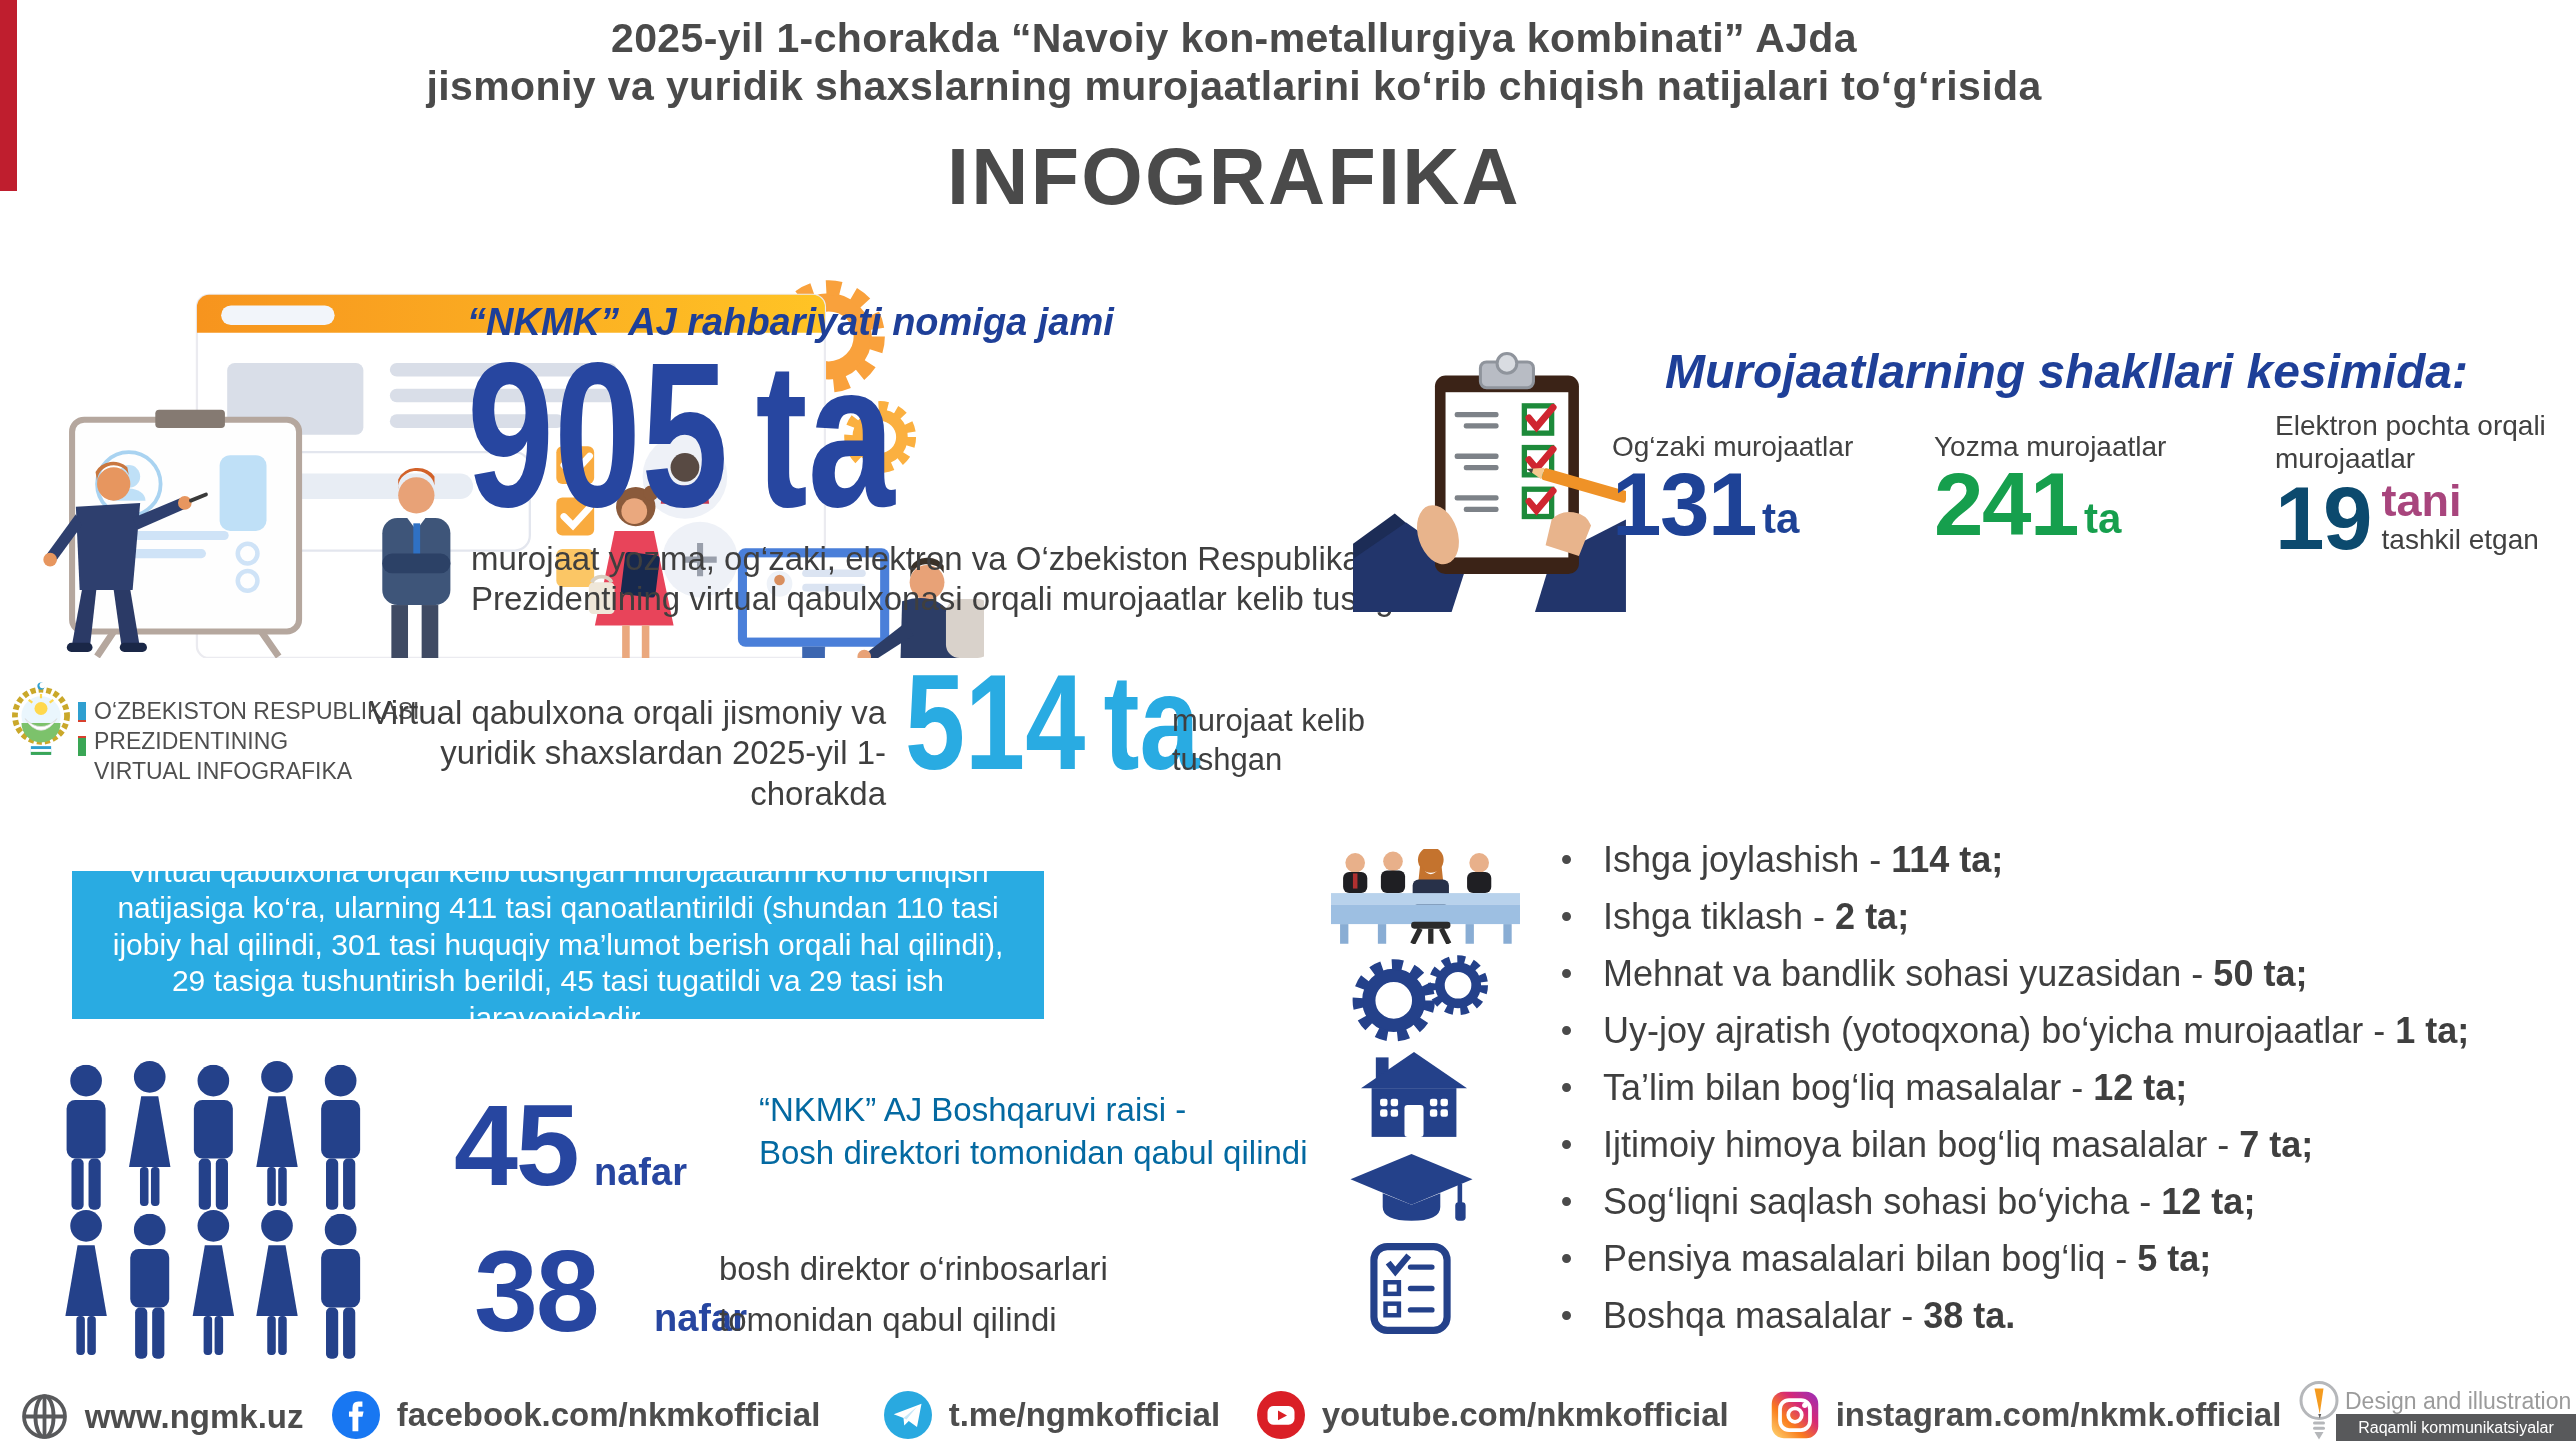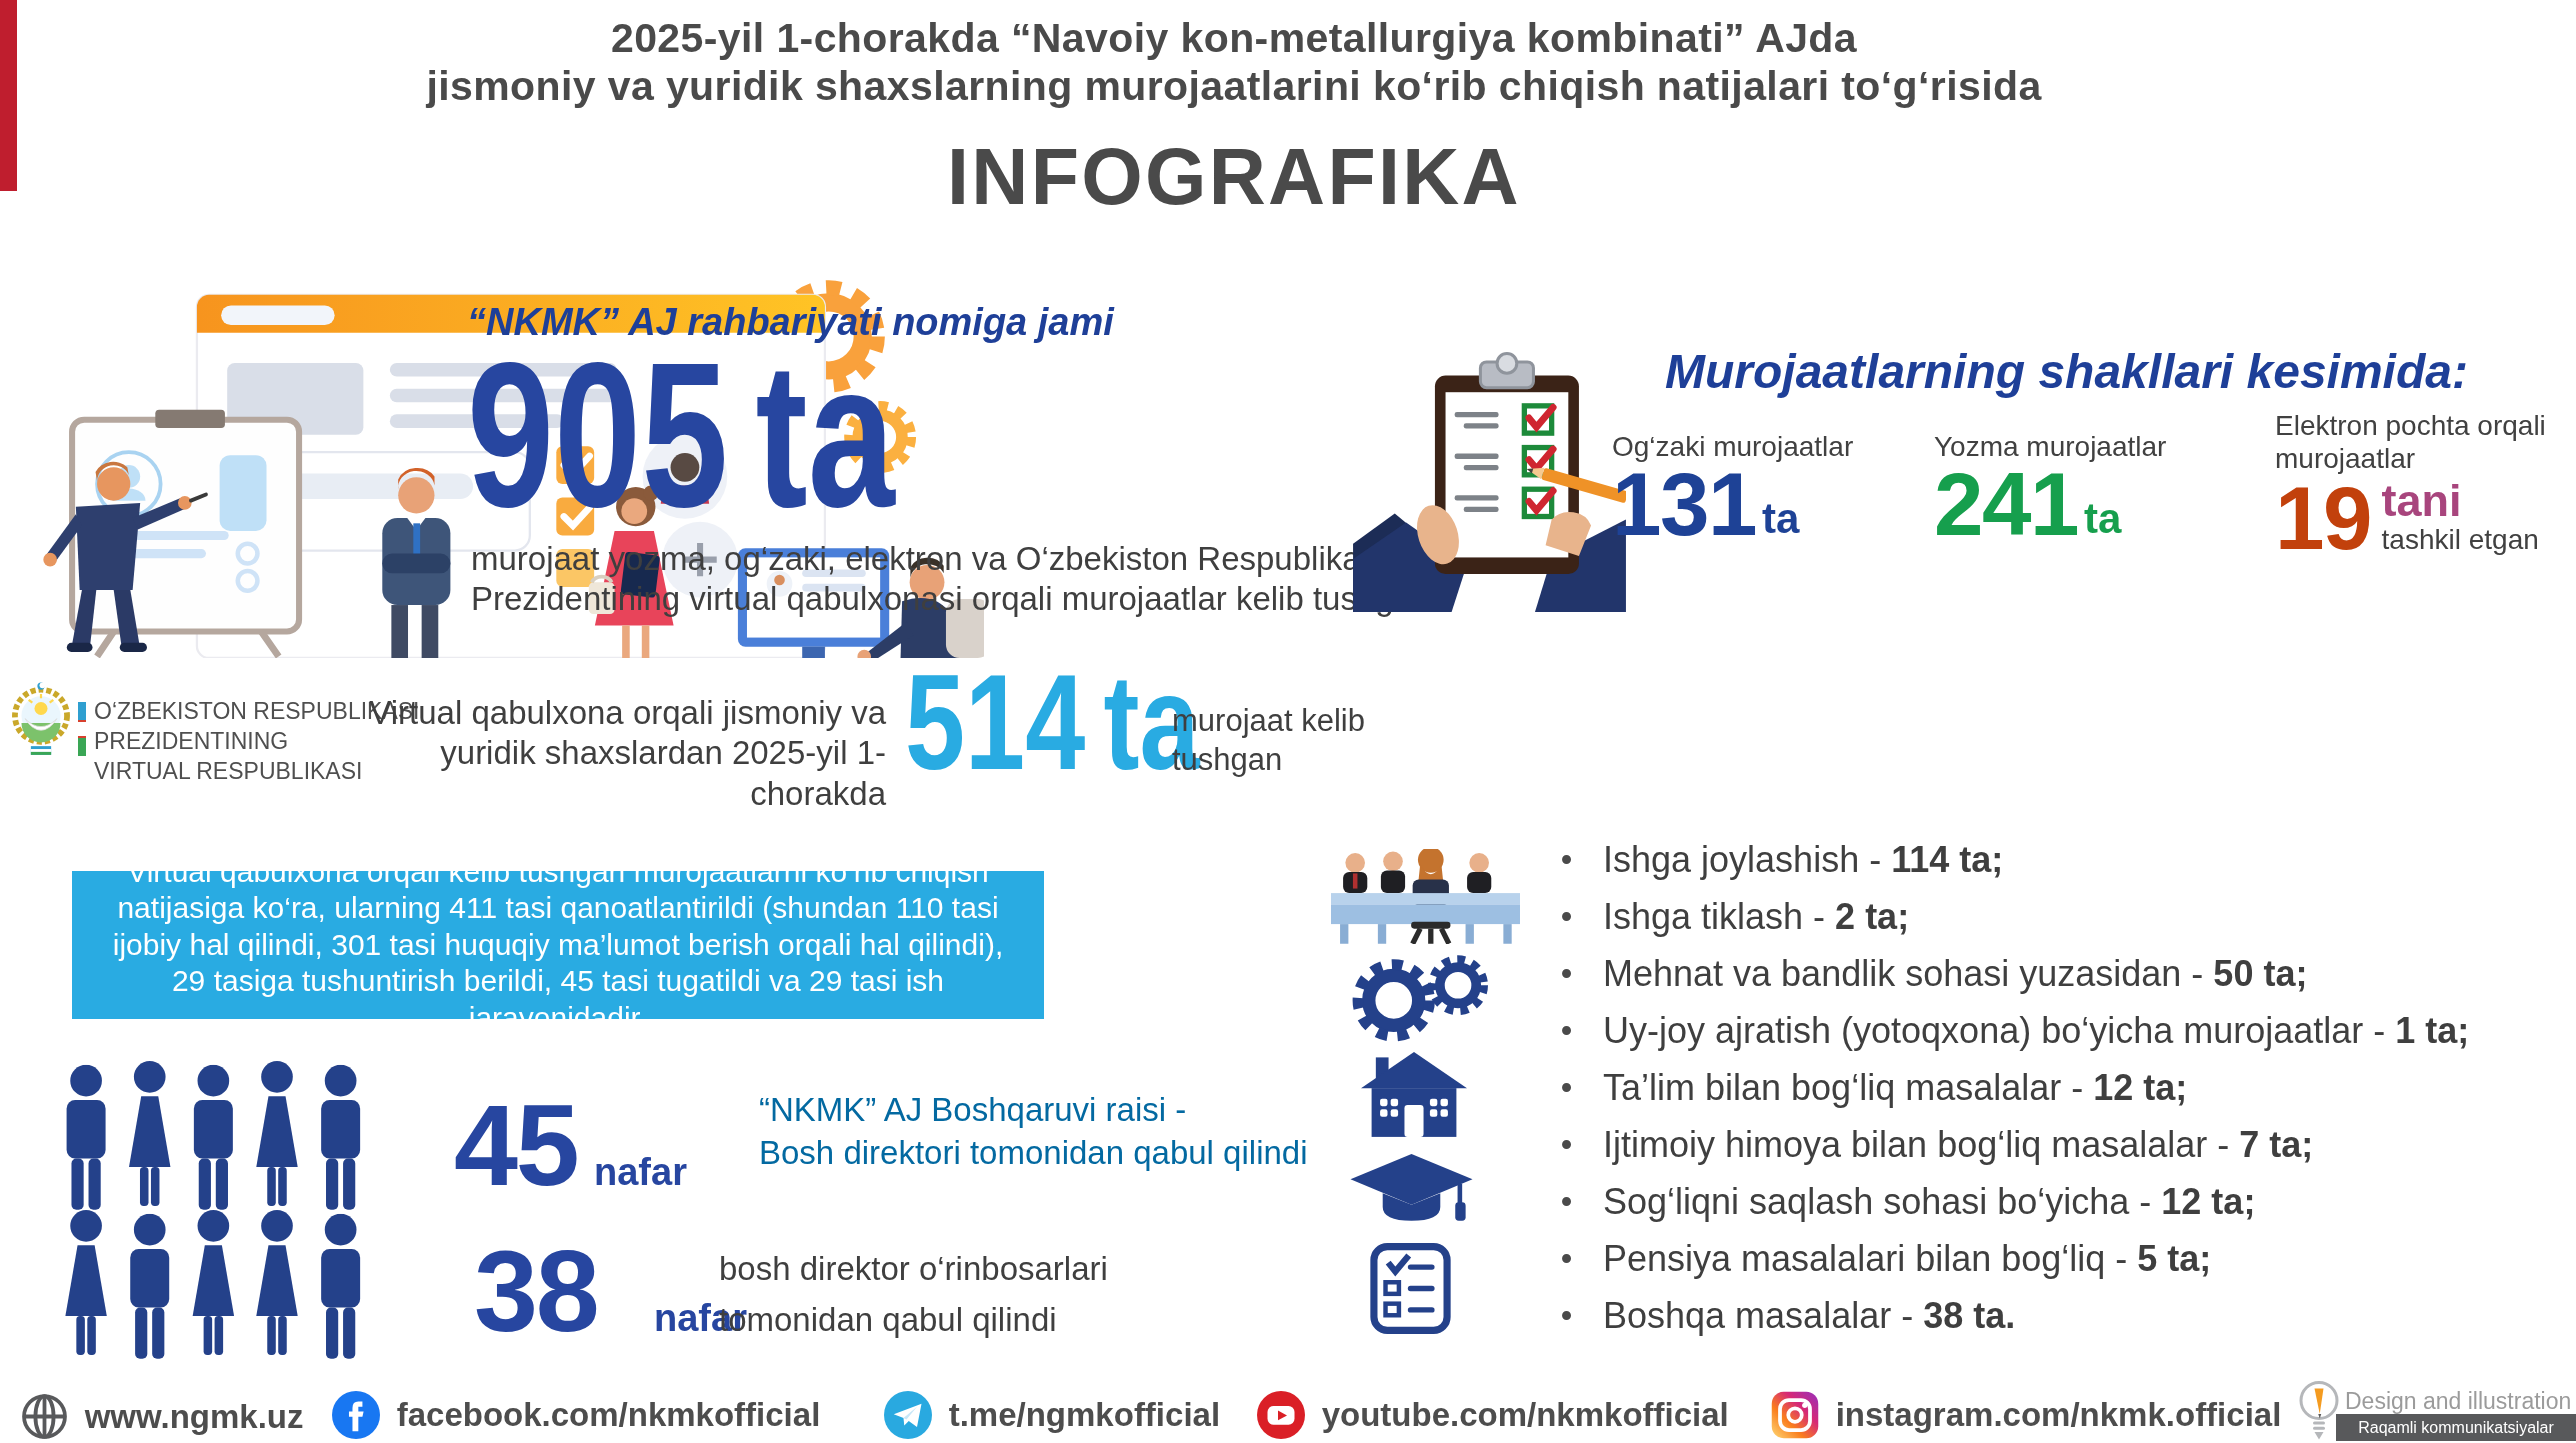--- a/index.html
+++ b/index.html
@@ -20,21 +20,21 @@
   
   #forms-heading{left:1650px;top:344px;width:833px;text-align:center;font-size:48px;font-weight:bold;
                  font-style:italic;color:#1e3f98;}
   .stat{position:absolute;}
   .stat .lbl{font-size:28px;color:#414141;line-height:1.18;}
   .stat .vrow{display:flex;align-items:flex-end;margin-top:3px;}
   .stat .num{font-weight:bold;font-size:89px;line-height:76px;letter-spacing:-1.5px;}
   .stat .unit{font-weight:bold;font-size:42px;line-height:47px;margin-left:6px;}
   #stat-1{left:1612px;top:430px;} #stat-1 .num,#stat-1 .unit{color:#1e4296;}
   #stat-2{left:1934px;top:430px;} #stat-2 .num,#stat-2 .unit{color:#169f4d;}
-  #stat-3{left:2275px;top:409px;width:303px;} #stat-3 .num{color:#c2410c;}
+  #stat-3{left:2275px;top:409px;width:303px;} #stat-3 .num{color:#0c4a6e;}
   #stat-3 .vcol{margin-left:10.6px;display:flex;flex-direction:column;justify-content:flex-end;}
   #stat-3 .unit2{font-weight:bold;font-size:45px;line-height:45px;color:#a8457d;}
   #stat-3 .note{font-size:28px;color:#414141;line-height:33px;}
   
   #org-text{left:94px;top:696px;font-size:23px;line-height:30px;color:#4f4f4f;}
   #flag-bar{left:78px;top:702px;width:7.6px;height:58px;}
   #flag-bar div{width:7.6px;height:18px;}
   #virtual-text{left:356px;top:693px;width:530px;text-align:right;font-size:33px;line-height:1.22;color:#3f3f3f;}
   #virtual-value{left:905px;top:655px;white-space:nowrap;transform:scaleX(.8);transform-origin:left top;
                  color:#29abe2;font-weight:bold;font-size:135px;line-height:135px;}
@@ -277,21 +277,21 @@
     <rect x="26" y="98" width="28" height="4" fill="#3aa655"></rect>
   </svg>
   <div id="flag-bar" class="abs">
     <div style="background:#2f9fd0"></div>
     <div style="background:#ffffff;border-top:2.3px solid #d7402e;border-bottom:2.3px solid #d7402e;height:13.6px"></div>
     <div style="background:#3aa655"></div>
   </div>
   <div id="org-text" class="abs">
     <div>O‘ZBEKISTON RESPUBLIKASI</div>
     <div>PREZIDENTINING</div>
-    <div>VIRTUAL RESPUBLIKASI</div>
+    <div>VIRTUAL INFOGRAFIKA</div>
   </div>
   <div id="virtual-text" class="abs">
     <div>Virtual qabulxona orqali jismoniy va</div>
     <div>yuridik shaxslardan 2025-yil 1-chorakda</div>
   </div>
   <div id="virtual-value" class="abs"><span>514</span><span class="unit">ta</span></div>
   <div id="virtual-suffix" class="abs">
     <div>murojaat kelib</div>
     <div>tushgan</div>
   </div>

